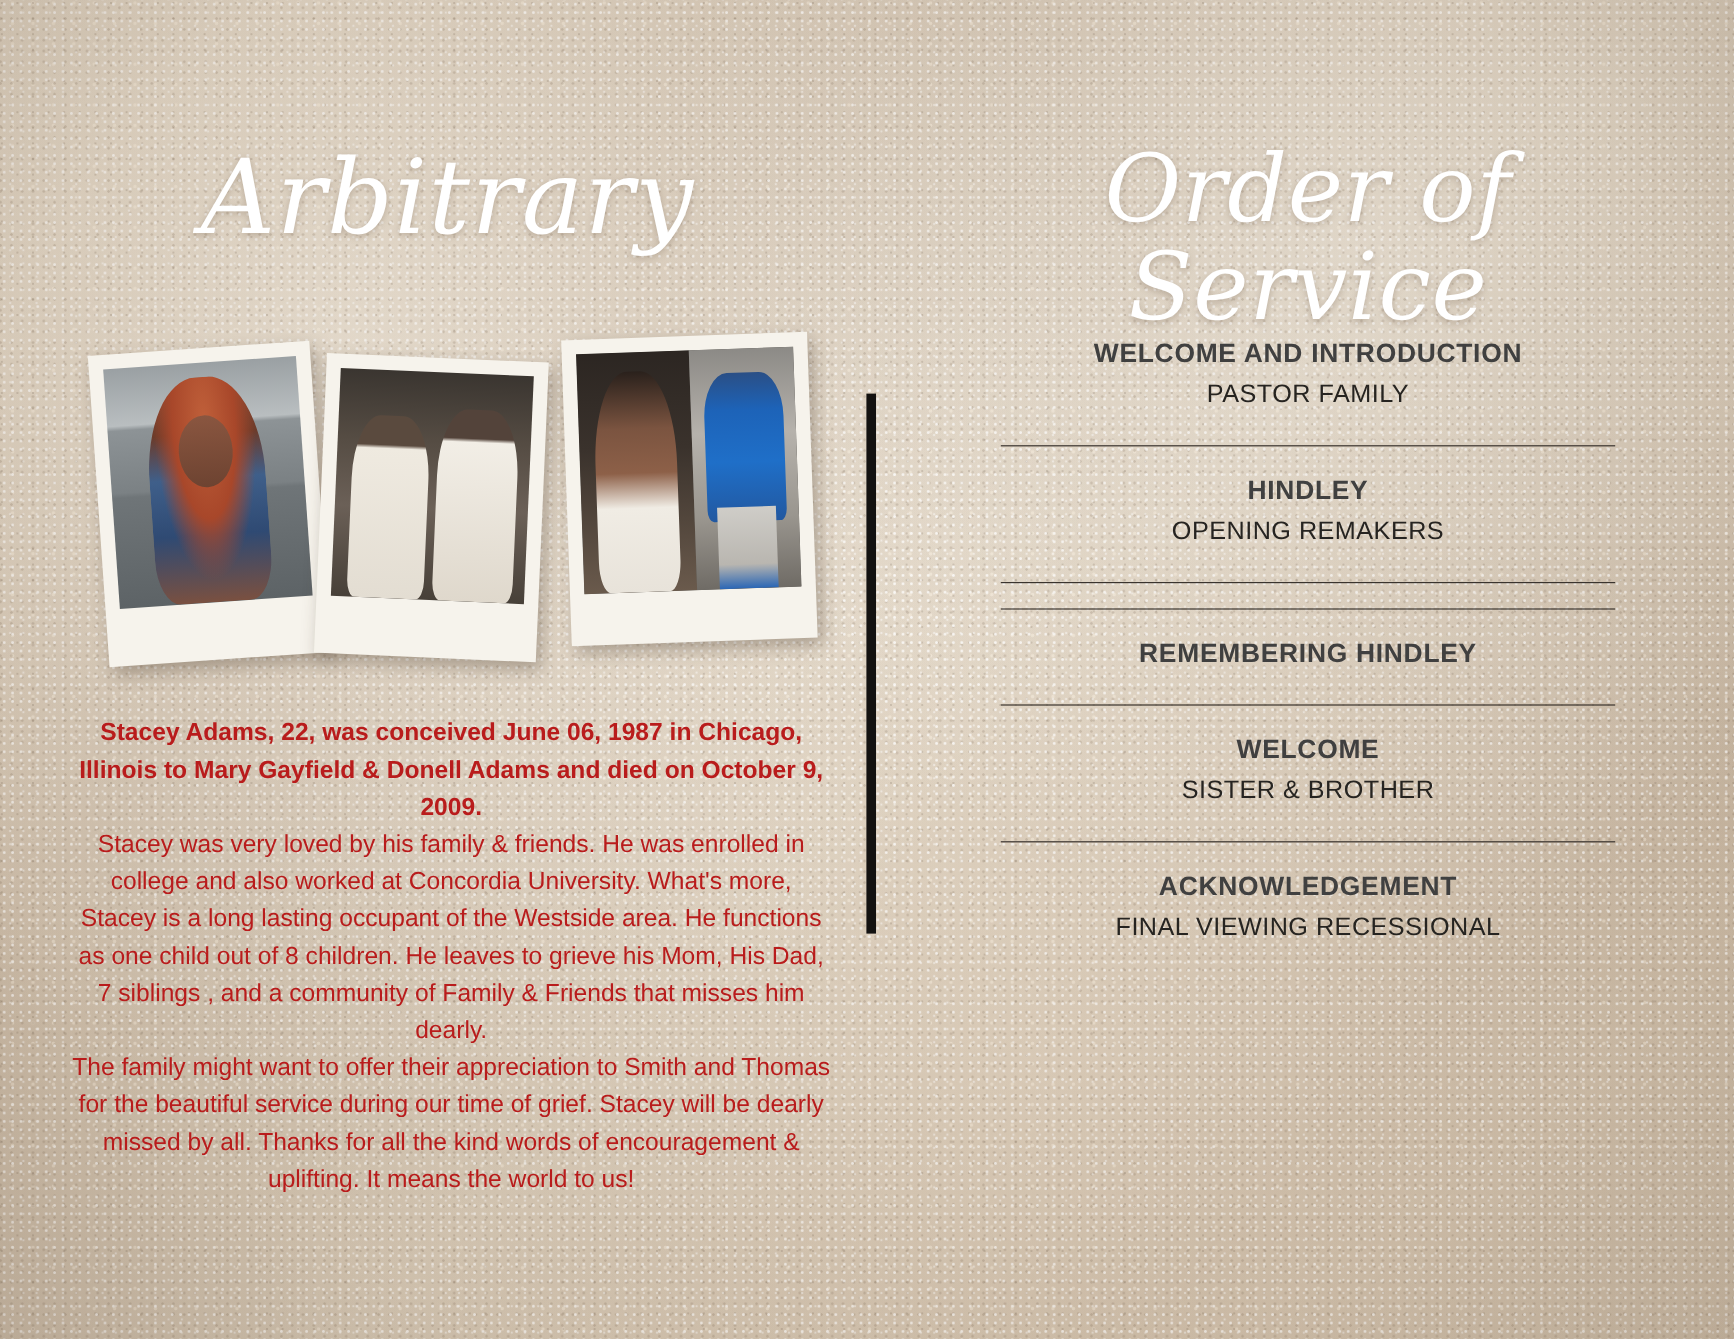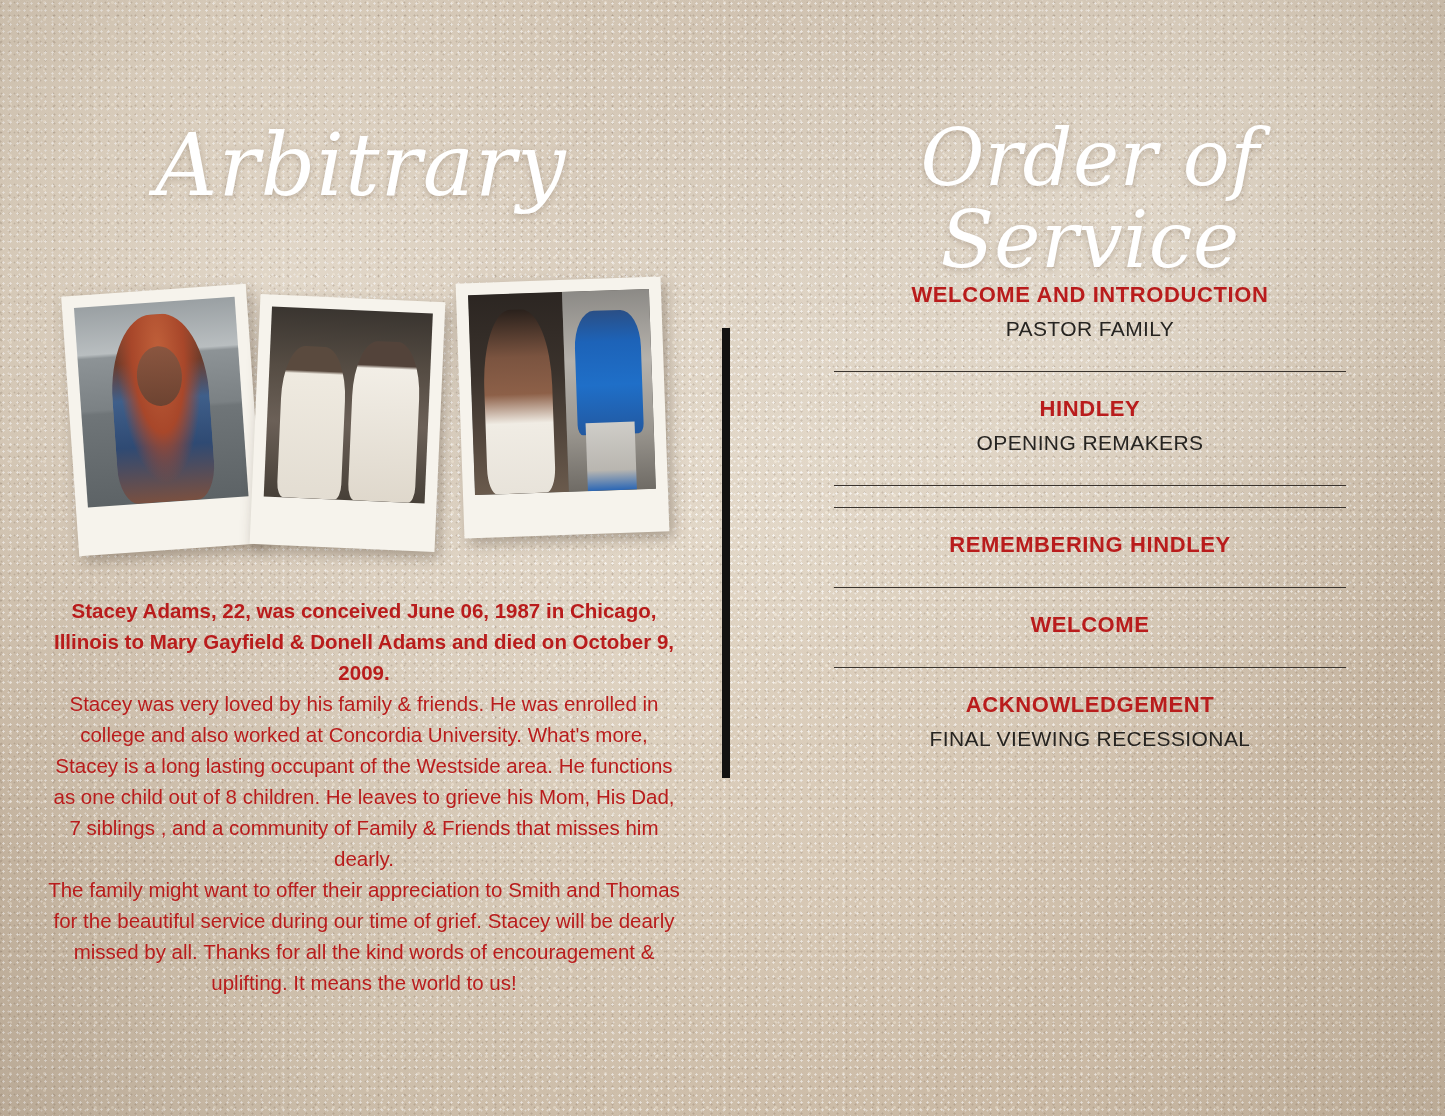--- a/index.html
+++ b/index.html
@@ -58,21 +58,21 @@
     position: absolute;
     inset: 0;
     background:
       radial-gradient(ellipse at 50% 45%, rgba(255,255,255,0.12) 0%, rgba(160,140,118,0.18) 75%, rgba(130,110,90,0.3) 100%);
     pointer-events: none;
   }
 
   
   #left-col {
     position: absolute;
-    left: 0;
+    left: 12px;
     top: 0;
     width: 594px;
     height: 1116px;
   }
 
   #name-script {
     position: absolute;
     left: 0;
     top: 120px;
     width: 722px;
@@ -283,21 +283,21 @@
     width: 660px;
   }
   .svc-item {
     text-align: center;
     padding-bottom: 4px;
   }
   .svc-title {
     font-size: 22px;
     font-weight: bold;
     letter-spacing: 0.6px;
-    color: #b91c1c;
+    color: #404040;
     line-height: 34px;
   }
   .svc-sub {
     font-size: 21px;
     font-weight: 400;
     letter-spacing: 0.4px;
     color: #262421;
     line-height: 34px;
   }
   .svc-rule {
@@ -368,20 +368,21 @@
 
       <div class="svc-rule"></div>
 
       <div class="svc-item">
         <div class="svc-title">REMEMBERING HINDLEY</div>
       </div>
       <div class="svc-rule"></div>
 
       <div class="svc-item">
         <div class="svc-title">WELCOME</div>
+        <div class="svc-sub">SISTER &amp; BROTHER</div>
       </div>
       <div class="svc-rule"></div>
 
       <div class="svc-item">
         <div class="svc-title">ACKNOWLEDGEMENT</div>
         <div class="svc-sub">FINAL VIEWING RECESSIONAL</div>
       </div>
 
     </div>
 

